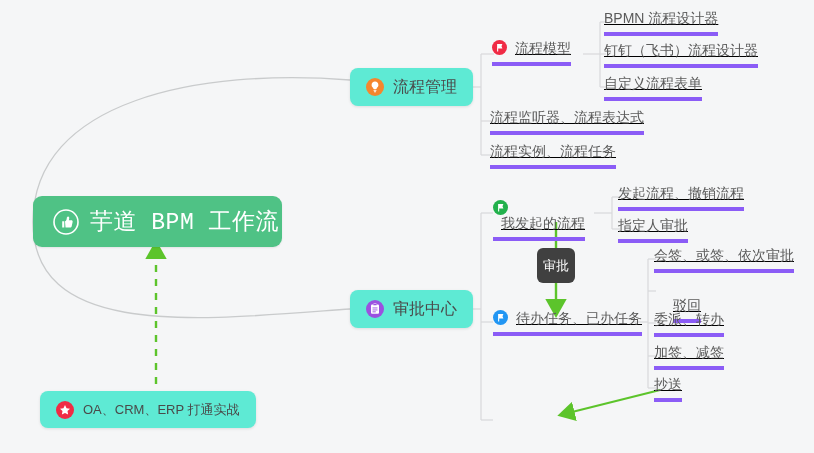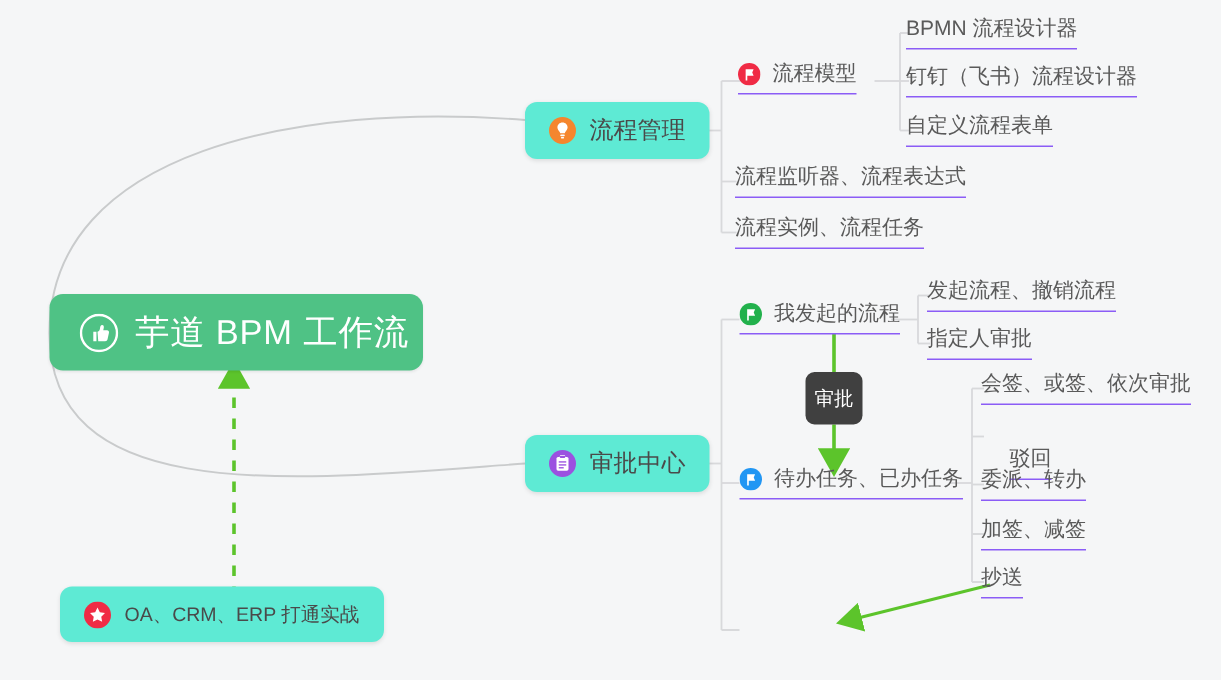--- a/index.html
+++ b/index.html
@@ -40,20 +40,21 @@
     box-sizing: border-box;
     padding-left: 20px;
     box-shadow: 0 1px 2px rgba(0,0,0,0.08);
   }
   .root-label {
     color: #ffffff;
     font-size: 23px;
     letter-spacing: 0.5px;
     margin-left: 11px;
     white-space: nowrap;
+    font-family: Liberation Mono, monospace;
   }
 
   
   .card {
     position: absolute;
     background: #5eead4;
     border-radius: 8px;
     display: flex;
     align-items: center;
     box-sizing: border-box;
@@ -71,25 +72,25 @@
     height: 38px;
   }
   .card.big .card-label {
     font-size: 16px;
   }
 
   
   .leaf {
     position: absolute;
     display: flex;
-    align-items: center;
     white-space: nowrap;
     padding-bottom: 4px;
-    border-bottom: 1px solid #8b5cf6;
+    border-bottom: 4px solid #8b5cf6;
     box-sizing: border-box;
+    text-decoration: underline;
   }
   .leaf .leaf-label {
     color: #5a5a5a;
     font-size: 14px;
   }
   .leaf .leaf-label.withicon {
     margin-left: 8px;
   }
 
   
@@ -233,21 +234,21 @@
         <rect x="7.2" y="3.4" width="3.6" height="2" rx="0.8" fill="#ffffff"></rect>
         <rect x="7.2" y="3.9" width="3.6" height="1.4" rx="0.6" fill="#9b51e0"></rect>
         <rect x="6.5" y="7.5" width="5" height="0.9" fill="#9b51e0"></rect>
         <rect x="6.5" y="9.5" width="5" height="0.9" fill="#9b51e0"></rect>
         <rect x="6.5" y="11.4" width="3.3" height="0.9" fill="#9b51e0"></rect>
       </svg>
     </span>
     <span class="card-label">审批中心</span>
   </div>
 
-  <div class="leaf" style="left:493px; top:200px;">
+  <div class="leaf" style="left:493px; top:200px;flex-direction:column;">
     <span class="icon-circle ic-sm">
       <svg width="15" height="15" viewBox="0 0 15 15">
         <circle cx="7.5" cy="7.5" r="7.5" fill="#22b14c"></circle>
         <path d="M5.1 3.6 v8 h1.1 v-3.1 h4.2 l-0.9-2.2 l0.9-2.2 h-5.3 z" fill="#ffffff"></path>
       </svg>
     </span>
     <span class="leaf-label withicon">我发起的流程</span>
   </div>
 
   <div class="leaf" style="left:618px; top:185px;">

